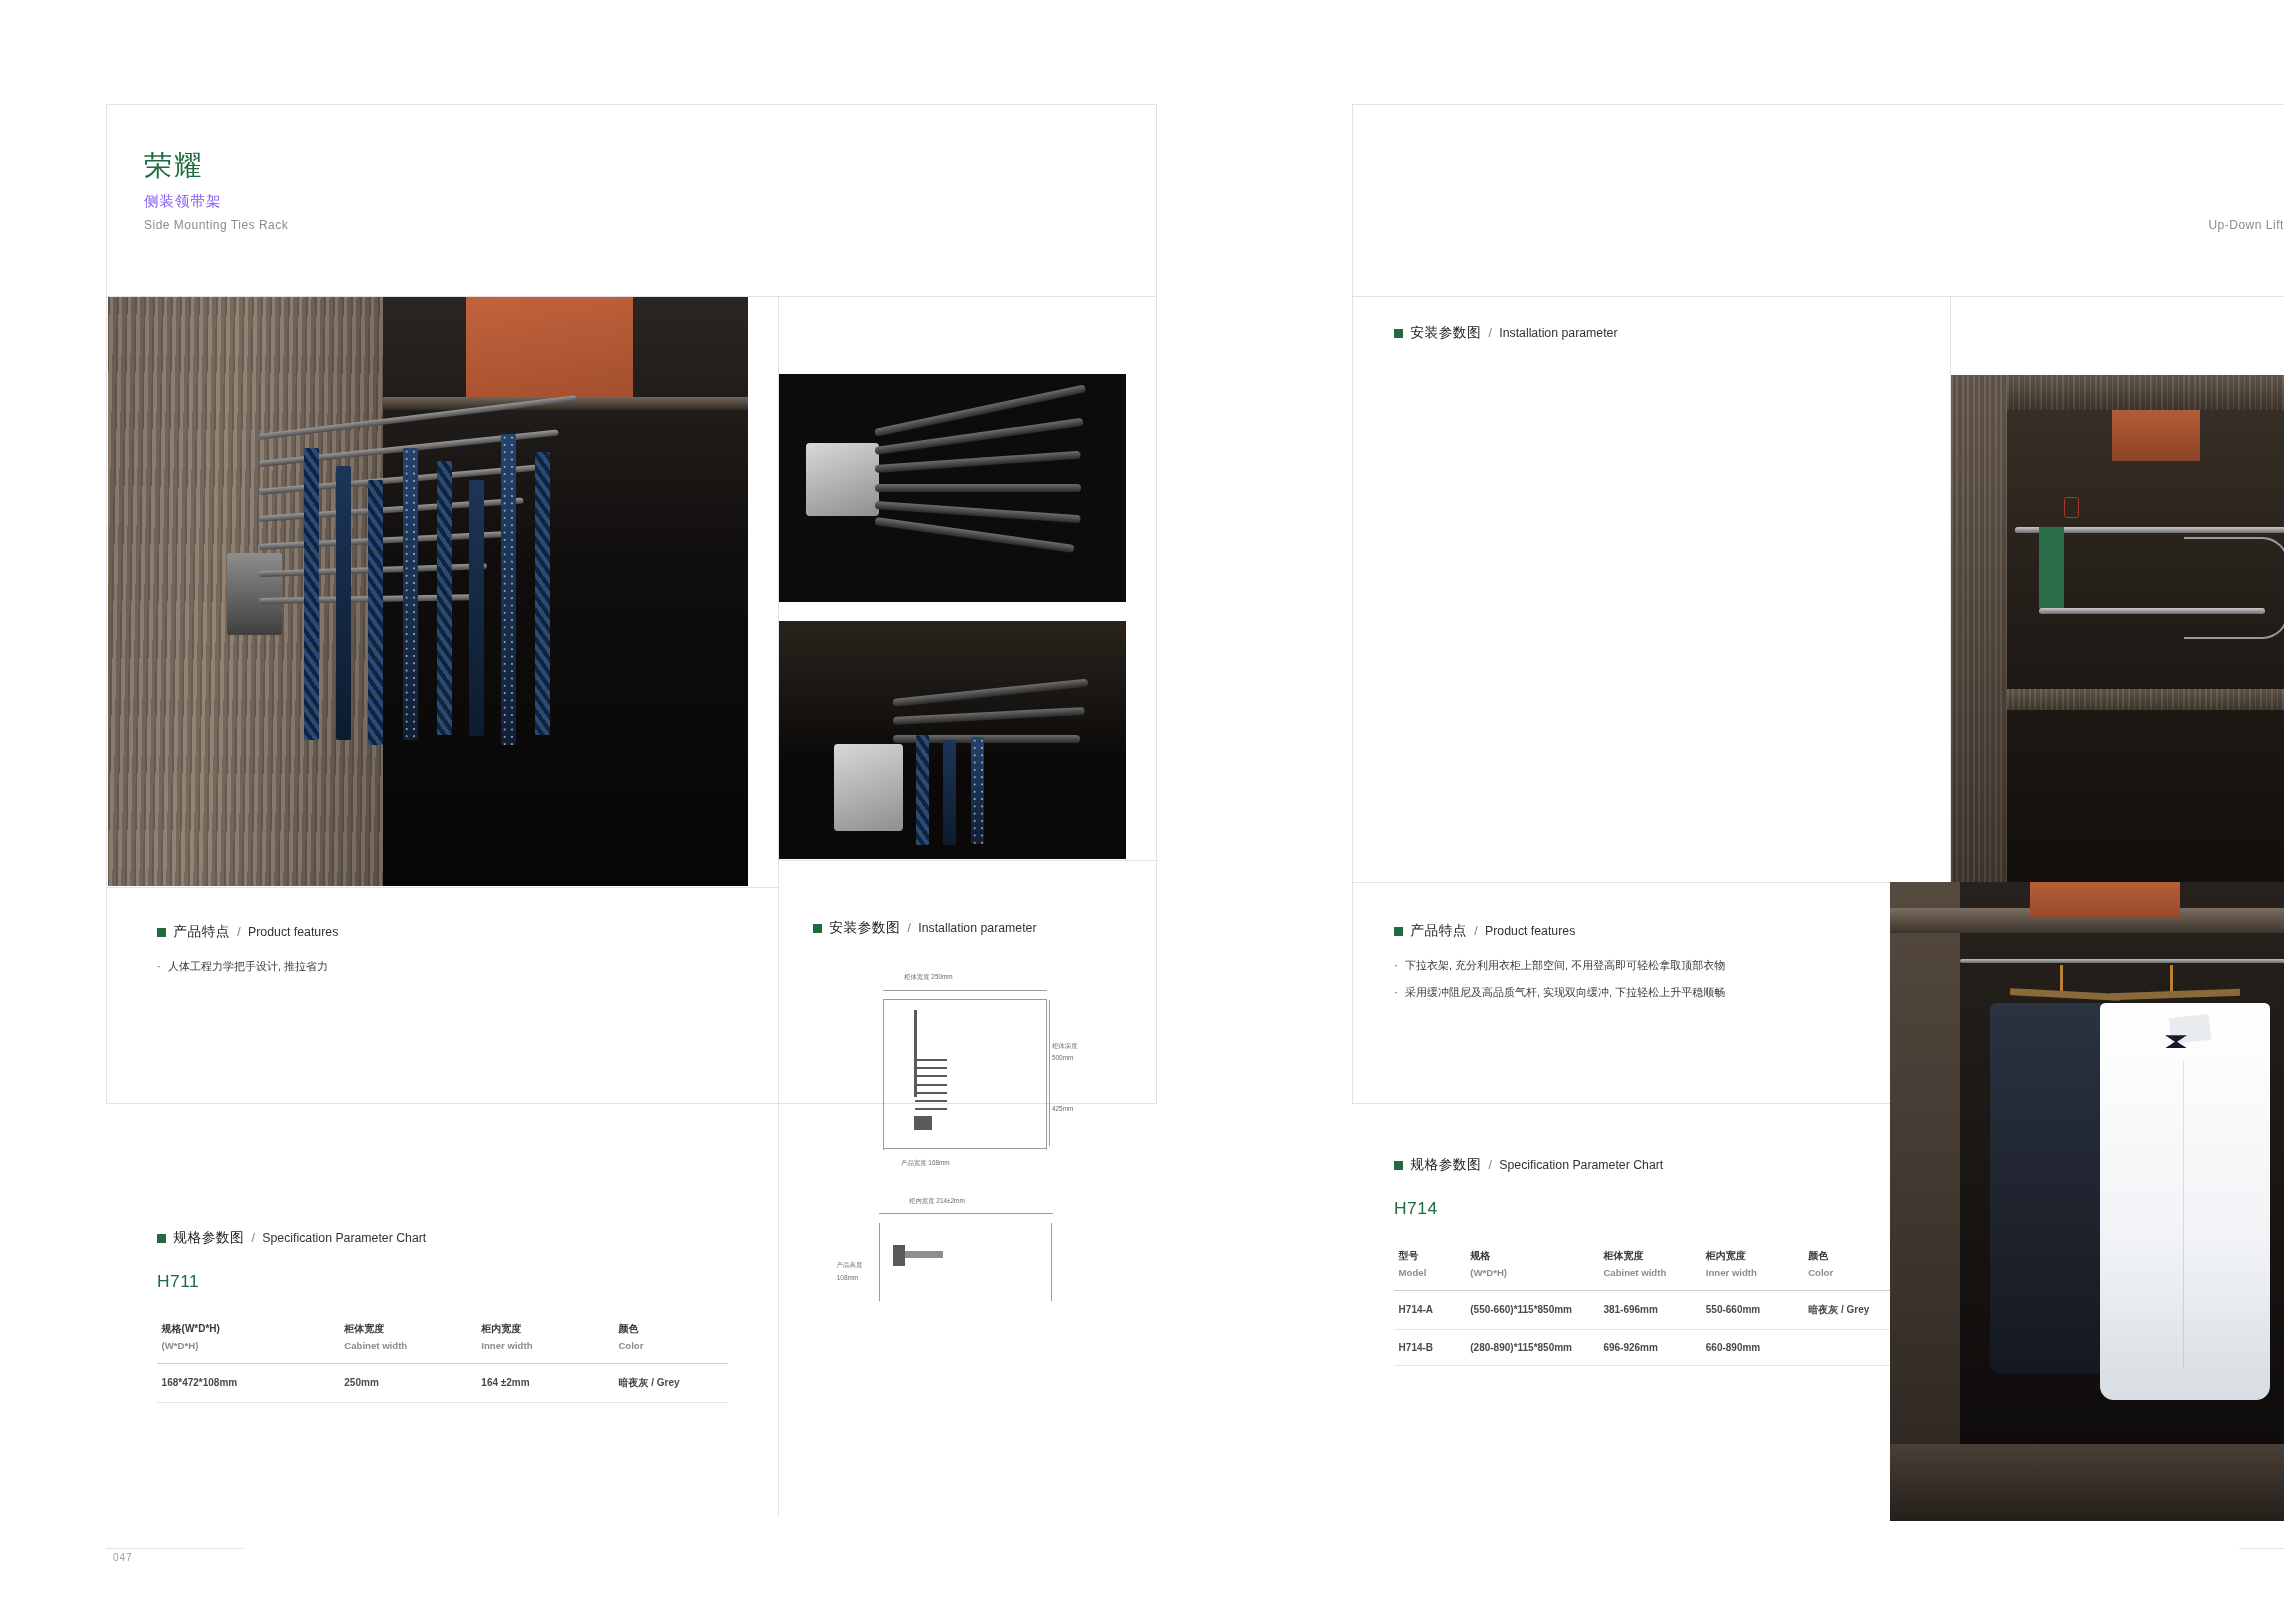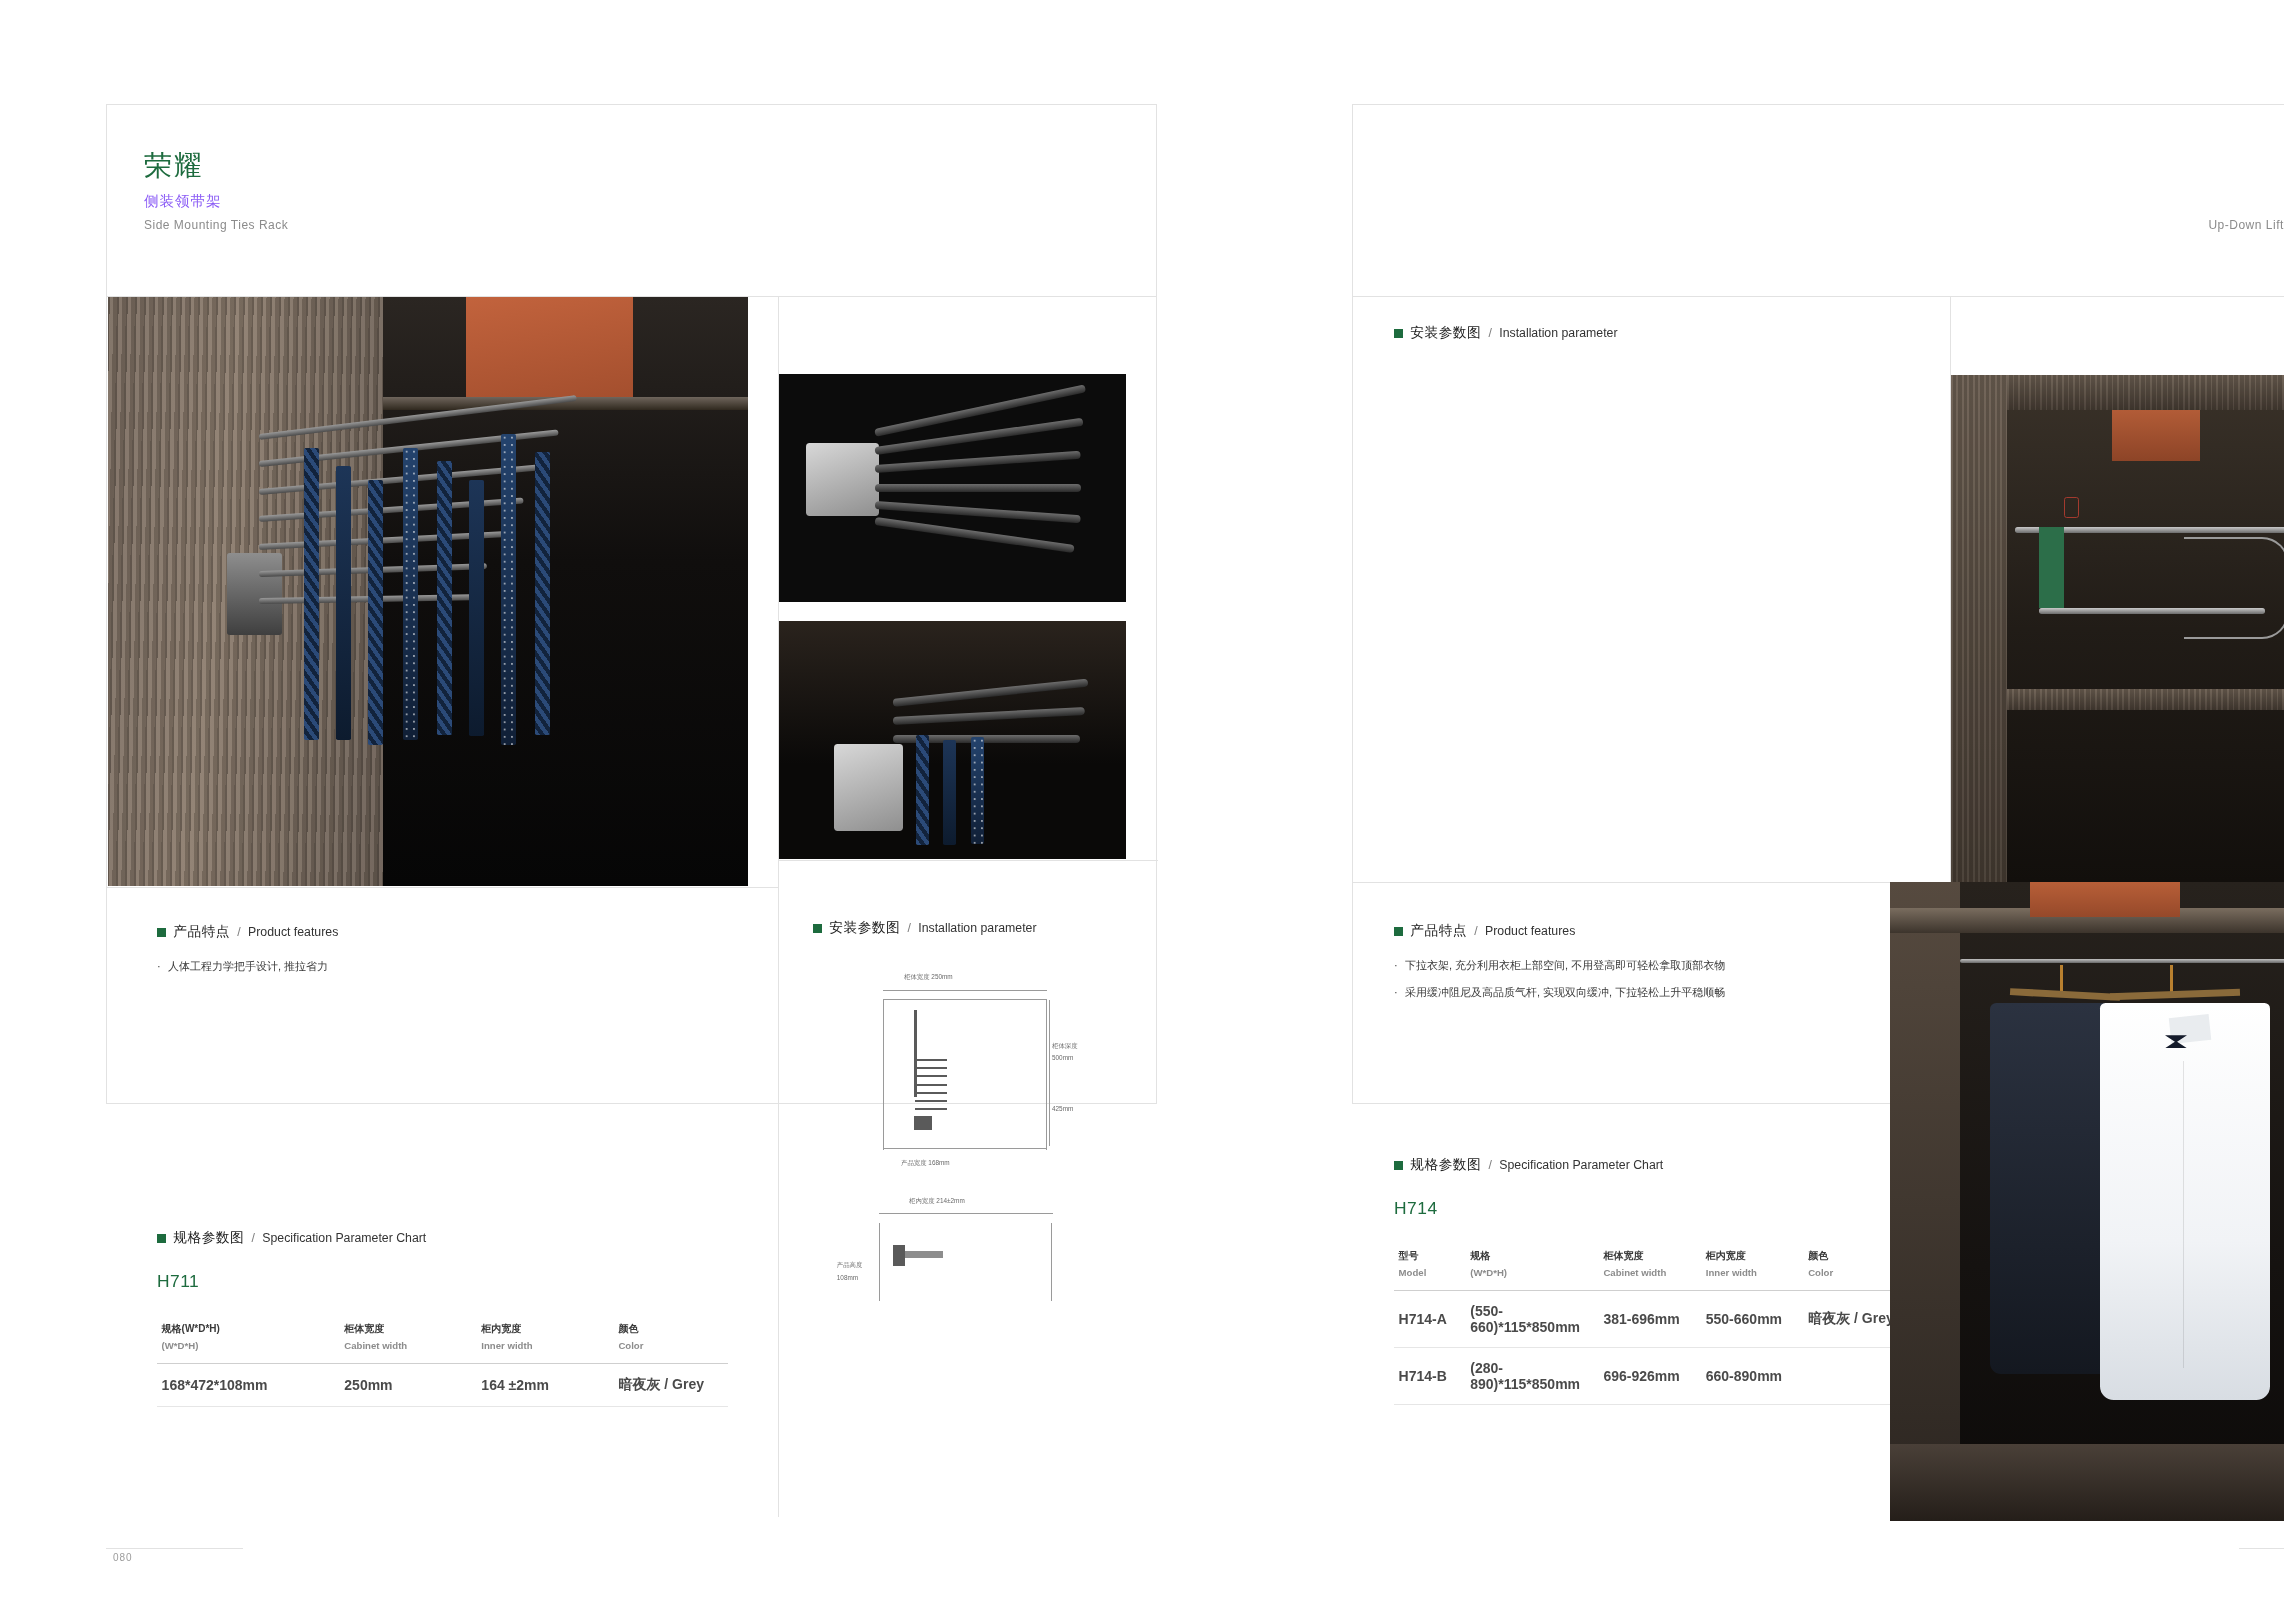--- a/index.html
+++ b/index.html
@@ -145,21 +145,21 @@
     position: absolute; background: #141b2b;
   }
   .hanger-hook {
     position: absolute; width: 2.7px; background: #b9802f;
   }
 
   
   table.spec { width: 100%; border-collapse: collapse; }
   table.spec th, table.spec td { text-align: left; padding: 12px 4.6px; font-weight: 700; }
   table.spec thead th { border-bottom: 0.9px solid #cfcfcf; }
-  table.spec tbody td { border-bottom: 0.9px solid #e6e6e6; font-size: 14px; color: #4a4a4a; }
+  table.spec tbody td { border-bottom: 0.9px solid #e6e6e6; font-size: 10px; color: #4a4a4a; }
   .th-cn { font-size: 10px; color: #3a3a3a; display: block; }
   .th-en { font-size: 9.6px; color: #8c8c8c; display: block; margin-top: 3.7px; }
   .model-code { font-size: 17.4px; color: #1d6b3e; letter-spacing: 0.5px; }
 
   
   .drawing { position: absolute; }
   .dline { position: absolute; background: #9a9a9a; }
   .dlabel { position: absolute; font-size: 8.2px; color: #6a6a6a; white-space: nowrap; }
   .dlabel.sm { font-size: 6.4px; }
   .dark-part { position: absolute; background: #5a5a5a; }
@@ -465,17 +465,17 @@
     <div style="position:absolute; left:44%; top:17%; width:26%; height:7.3px; background:#8a6a3a; transform:rotate(-2deg);"></div>
 
     <div class="suit" style="left:20%; top:19%; width:28%; height:58%;"></div>
     <div class="shirt" style="left:42%; top:19%; width:34%; height:62%;"></div>
     <div style="position:absolute; left:56%; top:21%; width:8%; height:4%; background:#e9ecef; transform:rotate(-6deg);"></div>
     <div class="bowtie" style="left:55%; top:24%; width:22px; height:12.8px; clip-path:polygon(0 0,45% 50%,0 100%,100% 100%,55% 50%,100% 0);"></div>
     <div style="position:absolute; left:58.5%; top:28%; width:1.4px; height:48%; background:rgba(0,0,0,.10);"></div>
   </div>
 
   <div class="folio-rule" style="left:106px; width:137px;"></div>
-  <div class="folio folio-left">080</div>
+  <div class="folio folio-left">047</div>
   <div class="folio-rule" style="right:106px; width:137px;"></div>
 
 </div>
 
 
 </body></html>

